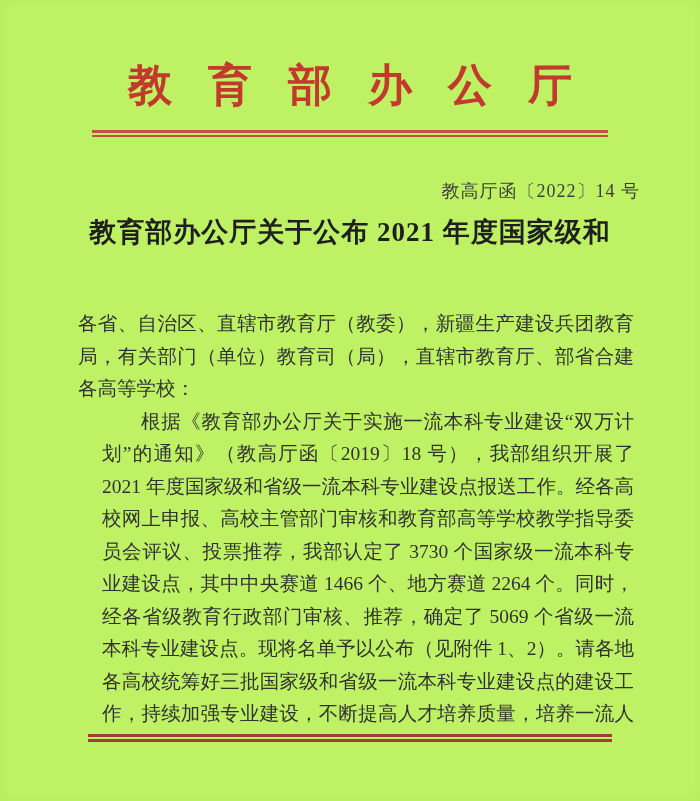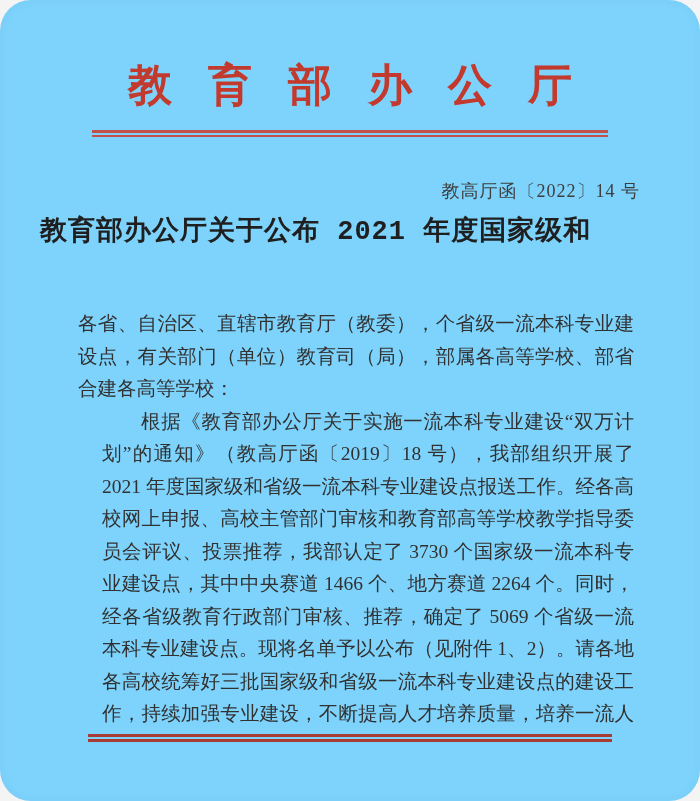--- a/index.html
+++ b/index.html
@@ -1,26 +1,25 @@
 <!DOCTYPE html>
 <html lang="zh"><head>
 <meta charset="utf-8">
 <style>
   html, body { margin: 0; padding: 0; background: #f4f4f4; }
   .page {
     position: relative;
     width: 700px;
     height: 801px;
     margin: 0 auto;
-    background: #7dd3fc;
+    background: #bef264;
     font-family: "Liberation Serif", "DejaVu Serif", serif;
     color: #303030;
     overflow: hidden;
     box-shadow: inset 0 0 12px rgba(0,0,0,0.04);
-    border-radius: 31px;
     --red-head: #c23a2e;
     --rule-top-color: #c0524b;
     --rule-bottom-color: #a73c35;
   }
 
   
   .letterhead {
     position: absolute;
     top: 62px; left: 0; right: 0;
     text-align: center;
@@ -66,27 +65,26 @@
     letter-spacing: 1px;
   }
 
   
   .title {
     position: absolute;
     top: 217px;
     left: 40px;
     right: 40px;
     margin: 0;
-    text-align: left;
+    text-align: center;
     font-size: 27px;
     line-height: 31px;
     font-weight: bold;
     color: #1f1f1f;
     letter-spacing: 1px;
-    font-family: Liberation Mono, monospace;
   }
 
   
   .content {
     position: absolute;
     top: 308px;
     left: 78px;
     right: 66px;
     height: 420px;
     overflow: hidden;
@@ -107,20 +105,20 @@
 
   <div class="rule rule-top"></div>
 
   <div class="doc-number">教高厅函〔2022〕14 号</div>
 
   <h1 class="title">
     <span>教育部办公厅关于公布 2021 年度国家级和</span><br>
   </h1>
 
   <div class="content">
-    <p class="salutation">各省、自治区、直辖市教育厅（教委），个省级一流本科专业建设点，有关部门（单位）教育司（局），部属各高等学校、部省合建各高等学校：</p>
+    <p class="salutation">各省、自治区、直辖市教育厅（教委），新疆生产建设兵团教育局，有关部门（单位）教育司（局），直辖市教育厅、部省合建各高等学校：</p>
     <p class="body-para">根据《教育部办公厅关于实施一流本科专业建设“双万计划”的通知》（教高厅函〔2019〕18 号），我部组织开展了 2021 年度国家级和省级一流本科专业建设点报送工作。经各高校网上申报、高校主管部门审核和教育部高等学校教学指导委员会评议、投票推荐，我部认定了 3730 个国家级一流本科专业建设点，其中中央赛道 1466 个、地方赛道 2264 个。同时，经各省级教育行政部门审核、推荐，确定了 5069 个省级一流本科专业建设点。现将名单予以公布（见附件 1、2）。请各地各高校统筹好三批国家级和省级一流本科专业建设点的建设工作，持续加强专业建设，不断提高人才培养质量，培养一流人才方阵。</p>
 
   </div>
 
   <div class="rule rule-bottom"></div>
 
 </div>
 
 </body></html>

